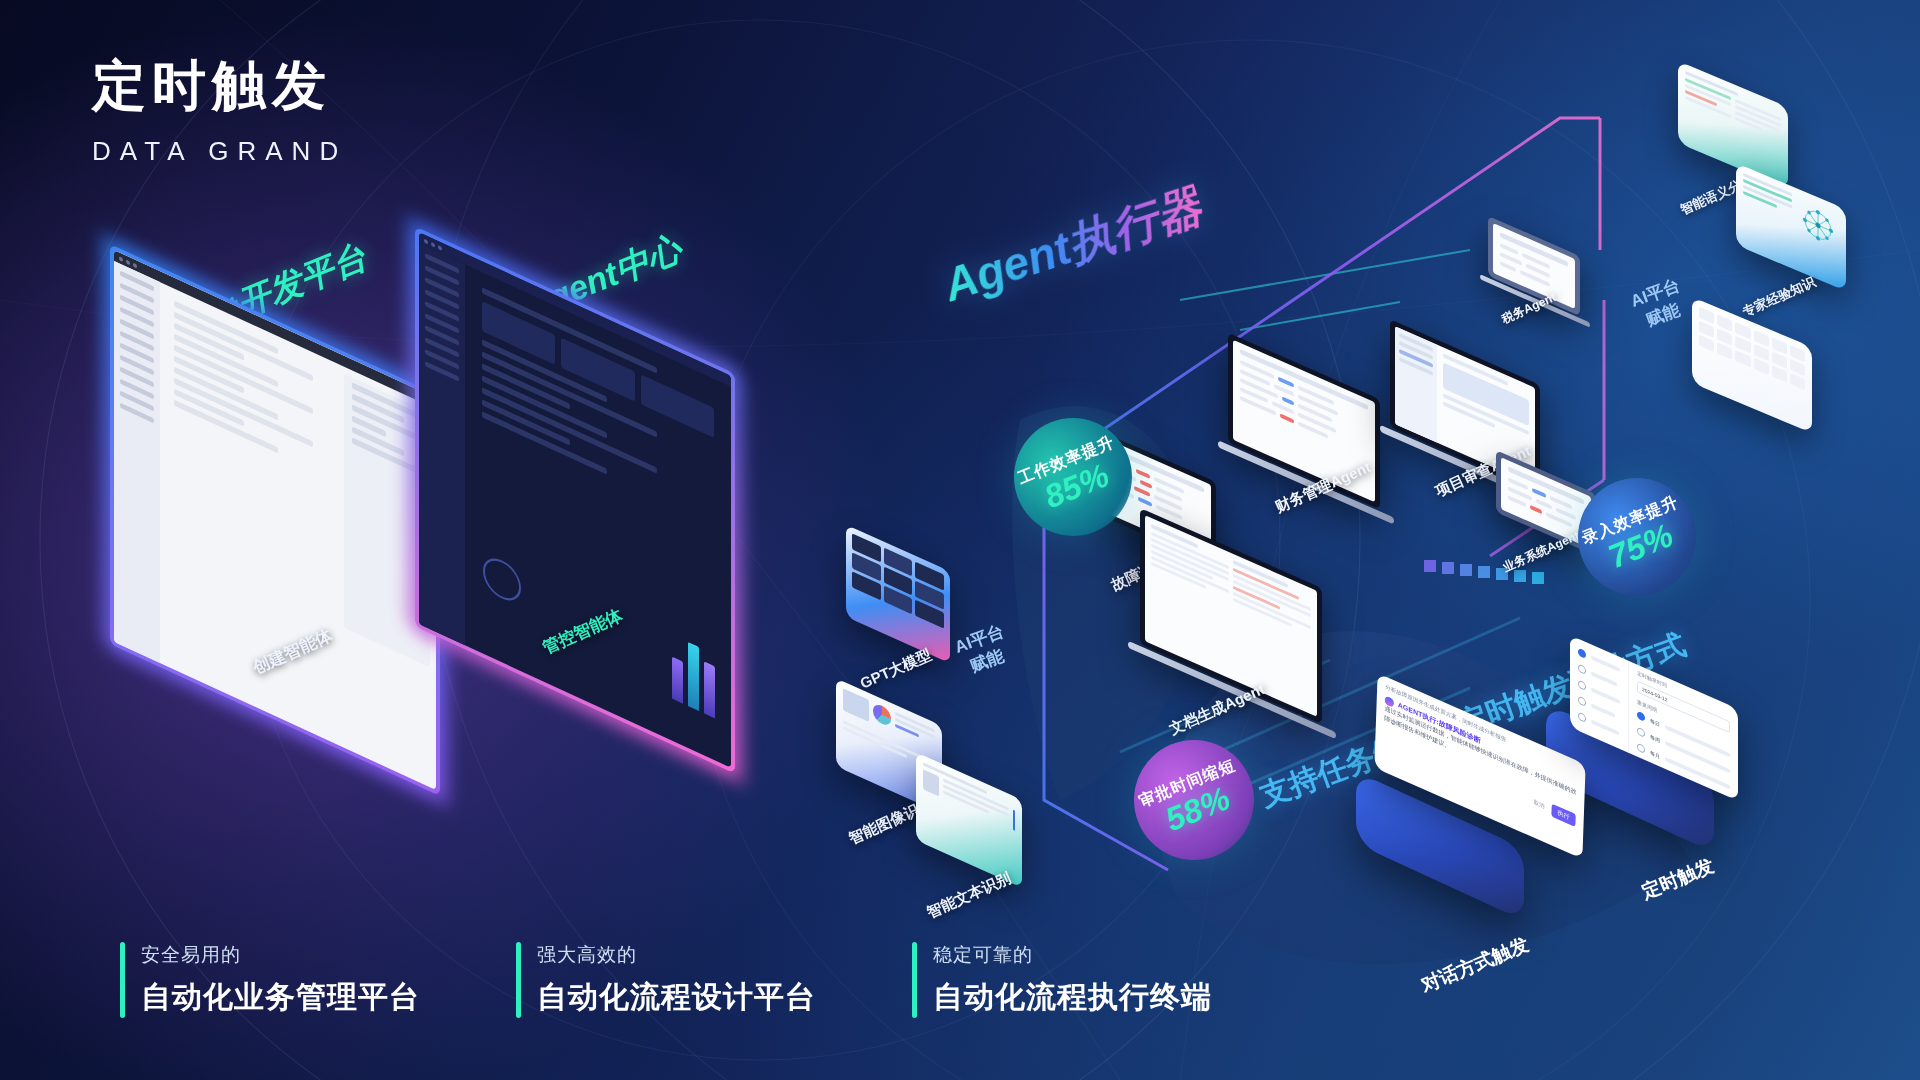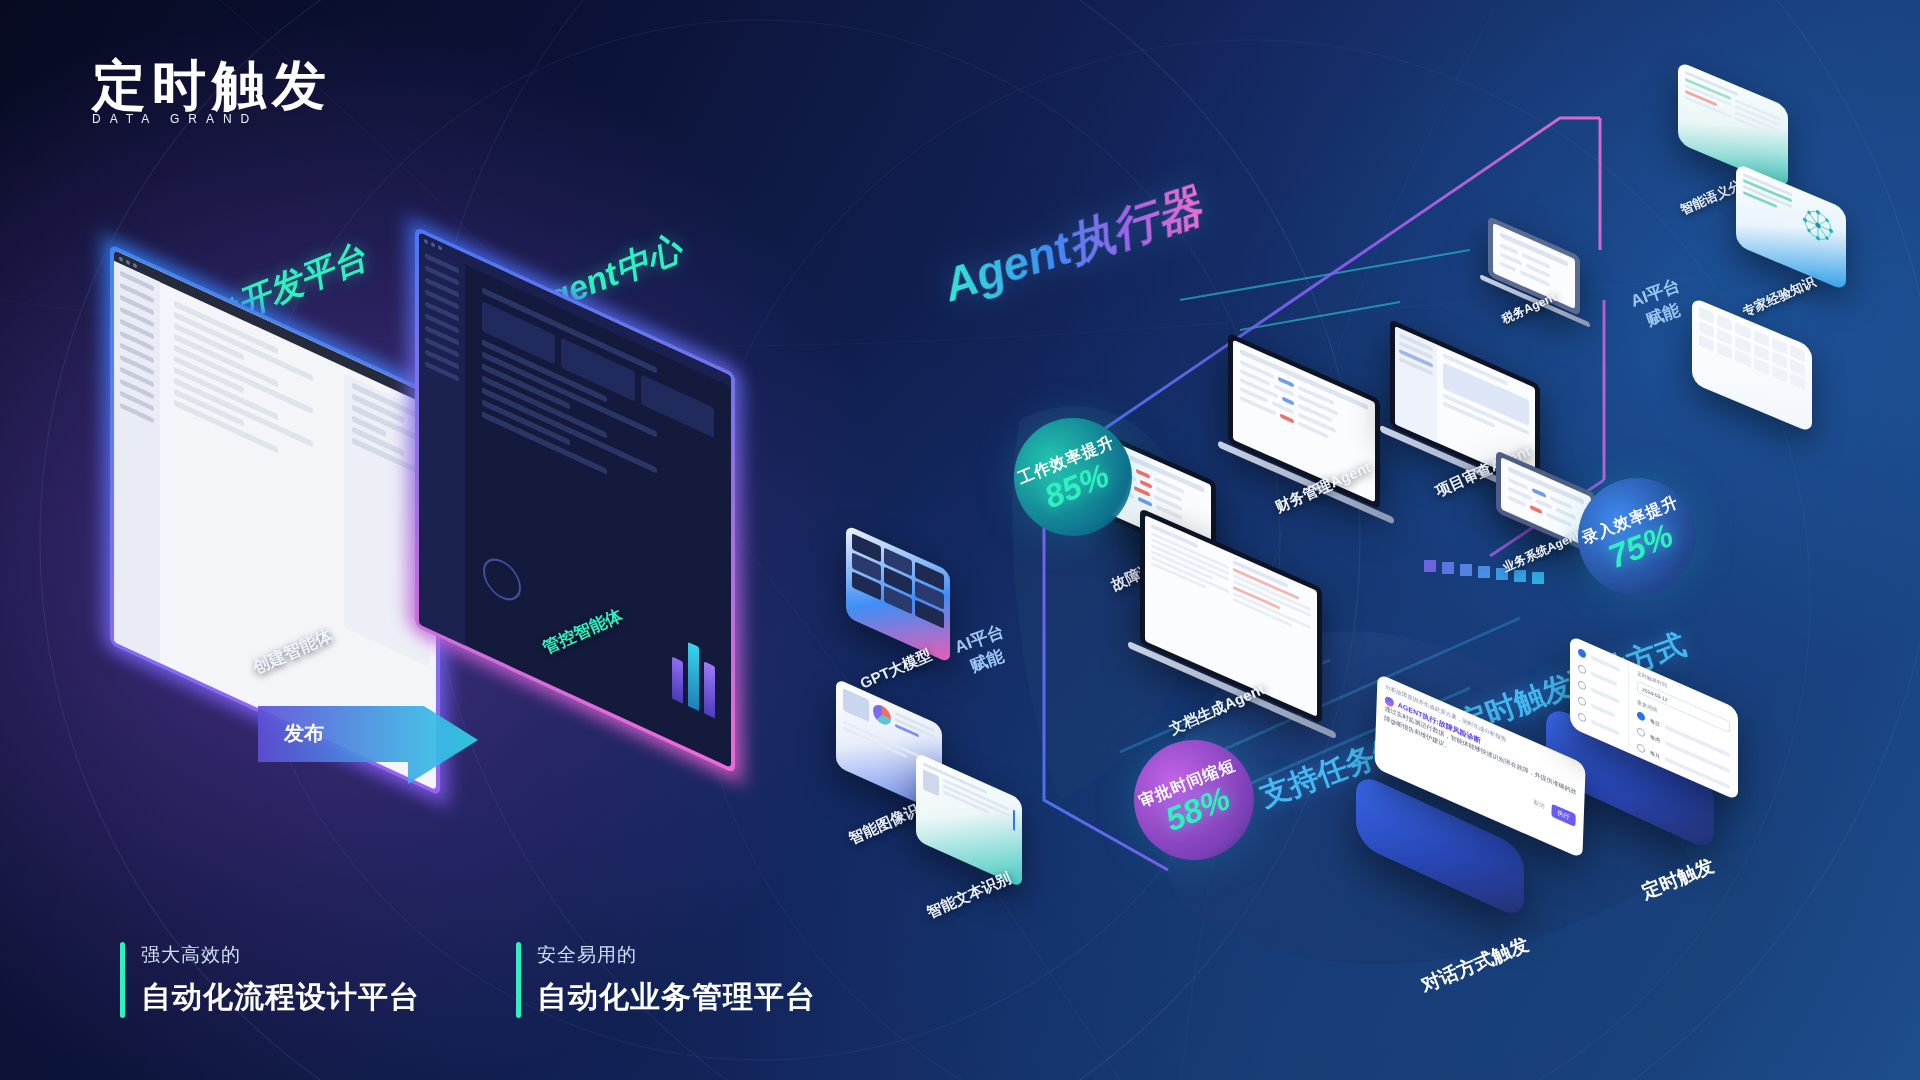--- a/index.html
+++ b/index.html
@@ -15,21 +15,21 @@
   .layer{position:absolute;inset:0;}
   .noclick{pointer-events:none;}
 
   
   .arcs{position:absolute;inset:0;opacity:.38;}
 
   
   .logo{position:absolute;left:92px;top:58px;color:#fff;}
   .logo-cn{font-size:54px;font-weight:700;letter-spacing:6px;line-height:1;
            font-family:"Liberation Sans","DejaVu Sans",sans-serif;}
-  .logo-en{font-size:12px;letter-spacing:9px;margin-top:0;font-weight:500;color:#eef2ff;}
+  .logo-en{font-size:26px;letter-spacing:9px;margin-top:24px;font-weight:500;color:#eef2ff;}
 
   
   .sect-title{position:absolute;font-style:italic;font-weight:700;white-space:nowrap;
               transform-origin:left bottom;}
   .t-dev{left:158px;top:318px;font-size:34px;color:#2ff0c0;transform:rotate(-22deg);
          text-shadow:0 0 16px rgba(47,240,192,.45);}
   .t-multi{left:452px;top:318px;font-size:34px;color:#2ff0c0;transform:rotate(-22deg);
            text-shadow:0 0 16px rgba(47,240,192,.45);}
   .t-exec{left:955px;top:255px;font-size:46px;transform:rotate(-18deg);
           background:linear-gradient(92deg,#33e8d6 0%,#3d8bf5 42%,#9b63e8 70%,#f06fd0 100%);
@@ -242,32 +242,20 @@
           <div class="row-lite w80" style="background:#d3d9e6"></div>
           <div class="row-lite w40" style="background:#d3d9e6"></div>
           <div class="row-lite w60" style="background:#d3d9e6"></div>
           <div class="row-lite w80" style="background:#d3d9e6"></div>
         </div>
       </div>
     </div>
   </div>
   <div class="cardlabel" style="left:250px;top:640px;font-size:17px;">创建智能体</div>
 
-  <div class="arrow" style="left:258px;top:706px;width:230px;height:92px;">
-    <svg width="230" height="92" viewBox="0 0 230 92">
-      <defs>
-          <linearGradient id="ar1" x1="0" y1="0" x2="1" y2="0">
-        <stop offset="0%" stop-color="#5e4fd8"></stop>
-            <stop offset="100%" stop-color="#2fd4e8"></stop>
-      </linearGradient>
-        </defs>
-      <path d="M0,0 L150,0 L150,-10 L220,34 L150,78 L150,56 L0,56 Z" fill="url(#ar1)" opacity=".92"></path>
-    </svg>
-    <div class="lab" style="left:26px;top:14px;">发布</div>
-  </div>
 
   <div class="mon" id="mon-multi">
     <div class="glow noclick"></div>
     <div class="frame">
       <div class="screen">
         <div class="winbar" style="background:#1a2150">
             <i style="background:#4d5a9b"></i>
             <i style="background:#4d5a9b"></i>
             <i style="background:#4d5a9b"></i>
           </div>
@@ -727,26 +715,33 @@
           </div>
       </div>
     </div>
   </div>
   <div class="padlabel" style="left:1640px;top:866px;">定时触发</div>
 
   <div class="caps">
     <div class="cap-item">
       <div class="cap-bar"></div>
       <div>
-        <div class="cap-sub">强大高效的</div>
-        <div class="cap-main">自动化流程设计平台</div>
+        <div class="cap-sub">安全易用的</div>
+        <div class="cap-main">自动化业务管理平台</div>
       </div>
     </div>
     <div class="cap-item">
       <div class="cap-bar"></div>
       <div>
-        <div class="cap-sub">安全易用的</div>
-        <div class="cap-main">自动化业务管理平台</div>
+        <div class="cap-sub">强大高效的</div>
+        <div class="cap-main">自动化流程设计平台</div>
+      </div>
+    </div>
+    <div class="cap-item">
+      <div class="cap-bar"></div>
+      <div>
+        <div class="cap-sub">稳定可靠的</div>
+        <div class="cap-main">自动化流程执行终端</div>
       </div>
     </div>
   </div>
 
 </div>
 
 </body></html>

